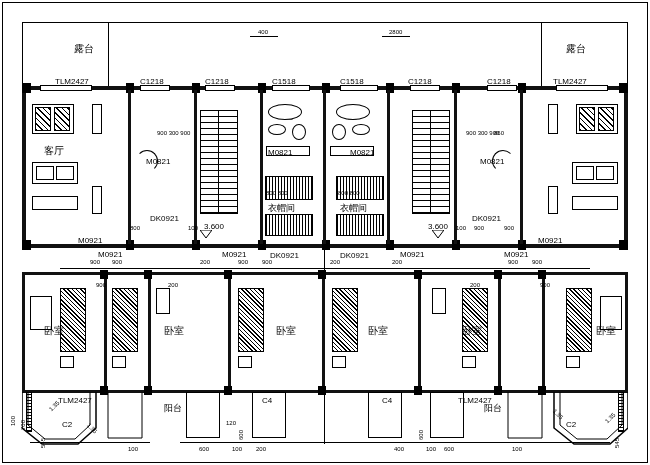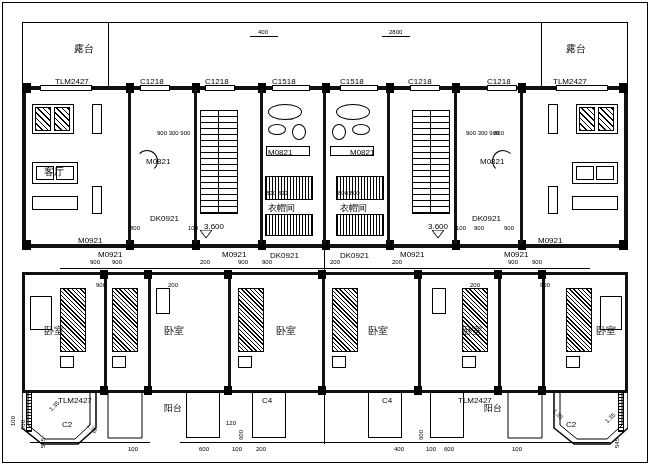--- a/index.html
+++ b/index.html
@@ -194,21 +194,21 @@
   <div class="col" style="left:619px;top:240px;width:9px;height:10px;"></div>
 
   <div class="wall" style="left:128px;top:90px;width:3px;height:154px;"></div>
   <div class="wall" style="left:194px;top:90px;width:3px;height:154px;"></div>
   <div class="wall" style="left:260px;top:90px;width:3px;height:154px;"></div>
   <div class="wall" style="left:323px;top:90px;width:3px;height:154px;"></div>
   <div class="wall" style="left:387px;top:90px;width:3px;height:154px;"></div>
   <div class="wall" style="left:454px;top:90px;width:3px;height:154px;"></div>
   <div class="wall" style="left:520px;top:90px;width:3px;height:154px;"></div>
 
-  <div class="lbl-room" style="left:44px;top:165px;">客厅</div>
+  <div class="lbl-room" style="left:44px;top:144px;">客厅</div>
 
   <div class="rect" style="left:32px;top:104px;width:42px;height:30px;"></div>
   <div class="hatch45" style="left:35px;top:107px;width:16px;height:24px;"></div>
   <div class="hatch45" style="left:54px;top:107px;width:16px;height:24px;"></div>
   <div class="rect" style="left:32px;top:162px;width:46px;height:22px;"></div>
   <div class="rect" style="left:36px;top:166px;width:18px;height:14px;"></div>
   <div class="rect" style="left:56px;top:166px;width:18px;height:14px;"></div>
   <div class="rect" style="left:32px;top:196px;width:46px;height:14px;"></div>
   <div class="rect" style="left:92px;top:104px;width:10px;height:30px;"></div>
   <div class="rect" style="left:92px;top:186px;width:10px;height:28px;"></div>

